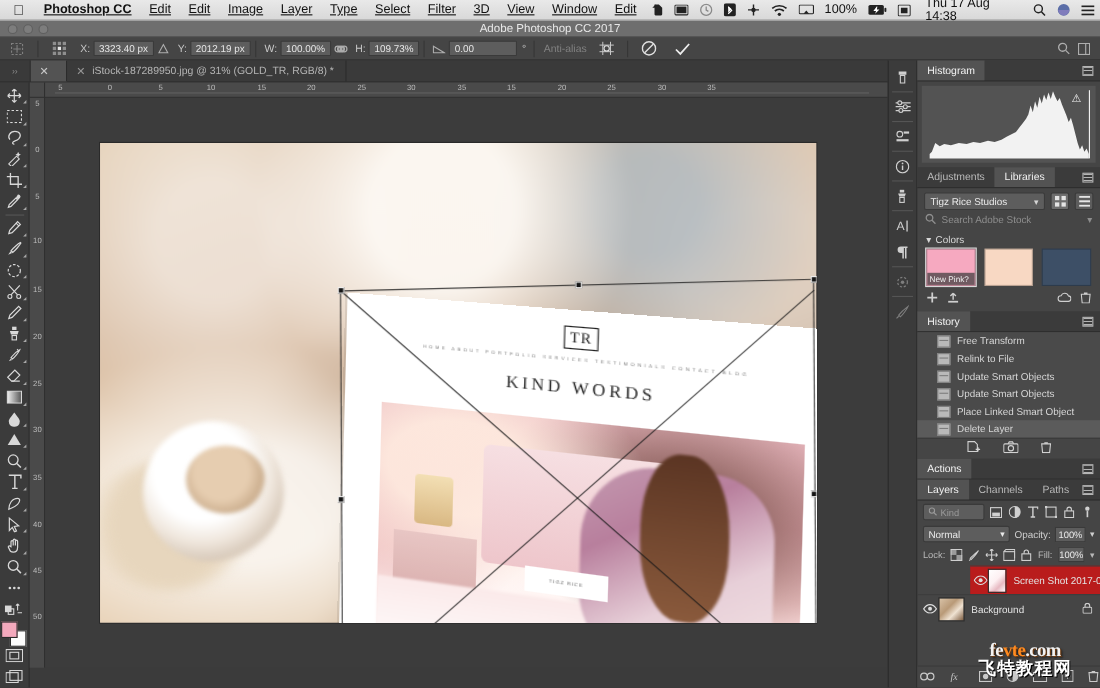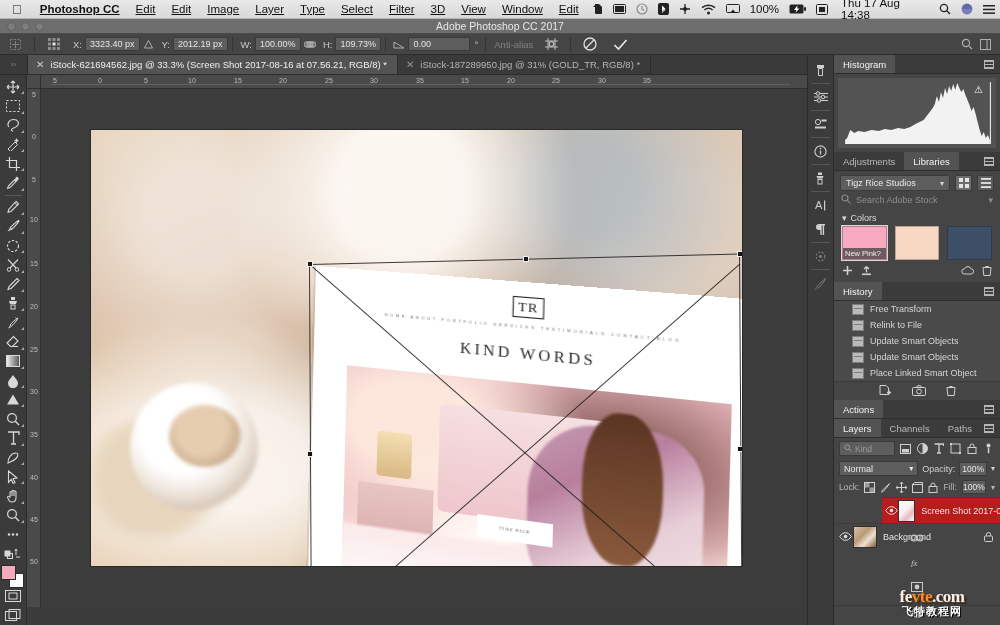--- a/index.html
+++ b/index.html
@@ -240,27 +240,27 @@
   .lock-row{ display:flex; align-items:center; gap:5px; padding:2px 5px 3px; font-size:8.5px; color:#b8b8b8;}
   .lock-row .lic{ width:12px;height:12px;display:flex;align-items:center;justify-content:center;color:#d0d0d0;}
   .layer{ display:flex; align-items:center; height:26px; border-top:1px solid #3d3d3d; padding-left:3px; }
   .layer.sel{ background:#b91c1c;margin-left:48px; }
   .layer .eye{ width:16px; display:flex; justify-content:center; color:#ddd; }
   .layer .lthumb{ width:24px;height:22px; margin-right:6px; border:1px solid #2e2e2e; }
   .layer .lname{ font-size:9px; color:#e4e4e4; white-space:nowrap; overflow:hidden; }
   .layer .llock{ margin-left:auto; padding-right:7px; color:#cfcfcf; }
   .lay-foot{ position:absolute; left:0; right:0; bottom:0; height:20px; background:#454545;
              border-top:1px solid #3a3a3a; display:flex; align-items:center; justify-content:center; gap:13px;
-             color:#c9c9c9; font-size:9px;flex-direction:column; }
+             color:#c9c9c9; font-size:9px; }
 
   .watermark{ position:absolute; right:4px; bottom:6px; width:128px; text-align:center; pointer-events:none;}
   .watermark .l1{ font-family:"Liberation Serif", serif; font-weight:bold; font-size:17px; color:#f2f2f2;
                   text-shadow:1px 1px 0 #6b3a12, 2px 2px 2px rgba(0,0,0,.55); letter-spacing:-.5px;}
   .watermark .l1 em{ font-style:normal; color:#ff8a1f; }
-  .watermark .l2{ font-size:11px; font-weight:bold; color:#fff; letter-spacing:1px; margin-top:-3px;
+  .watermark .l2{ font-size:16px; font-weight:bold; color:#fff; letter-spacing:1px; margin-top:-3px;
                   text-shadow:1px 1px 0 #000;text-align:center; }
 </style>
 </head>
 <body>
 
 <div id="app">
 
   <div class="macbar">
     <span class="apple"></span>
     <span class="mi bold">Photoshop CC</span>
@@ -450,21 +450,20 @@
             <path d="M7 .5v10" stroke="#c8c8c8"></path>
           </svg>
       </span>
     </span>
   </div>
 
   <div class="tabbar">
     <div class="tabgrip">››</div>
     <div class="tab active">
       <span class="x">✕</span>
-      <span>iStock-621694562.jpg @ 33.3% (Screen Shot 2017-08-16 at 07.56.21, RGB/8) *</span>
     </div>
     <div class="tab">
       <span class="x">✕</span>
       <span>iStock-187289950.jpg @ 31% (GOLD_TR, RGB/8) *</span>
     </div>
   </div>
 
   <div class="toolbox">
     <div class="tool">
       <svg width="14" height="14" viewBox="0 0 14 14">
@@ -899,20 +898,24 @@
         <span>Update Smart Objects</span>
       </div>
       <div class="hist-item">
         <span class="thumb"></span>
         <span>Update Smart Objects</span>
       </div>
       <div class="hist-item">
         <span class="thumb"></span>
         <span>Place Linked Smart Object</span>
       </div>
+      <div class="hist-item cur">
+        <span class="thumb"></span>
+        <span>Delete Layer</span>
+      </div>
     </div>
     <div class="hist-foot">
       <span>
         <svg width="13" height="12" viewBox="0 0 13 12">
             <path d="M1 1.5h6l2.5 2.5v6.5H1z" fill="none" stroke="#d2d2d2"></path>
             <path d="M10 6.5v4M8 8.5h4" stroke="#d2d2d2" stroke-width="1.3"></path>
           </svg>
       </span>
       <span>
         <svg width="14" height="11" viewBox="0 0 14 11">

